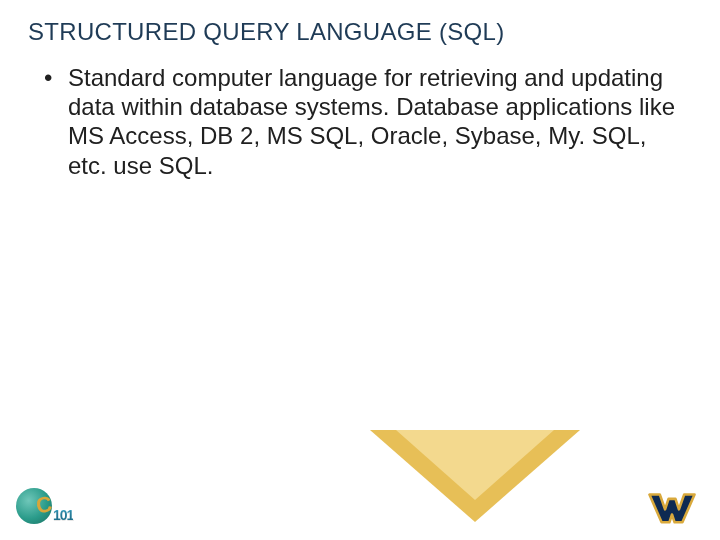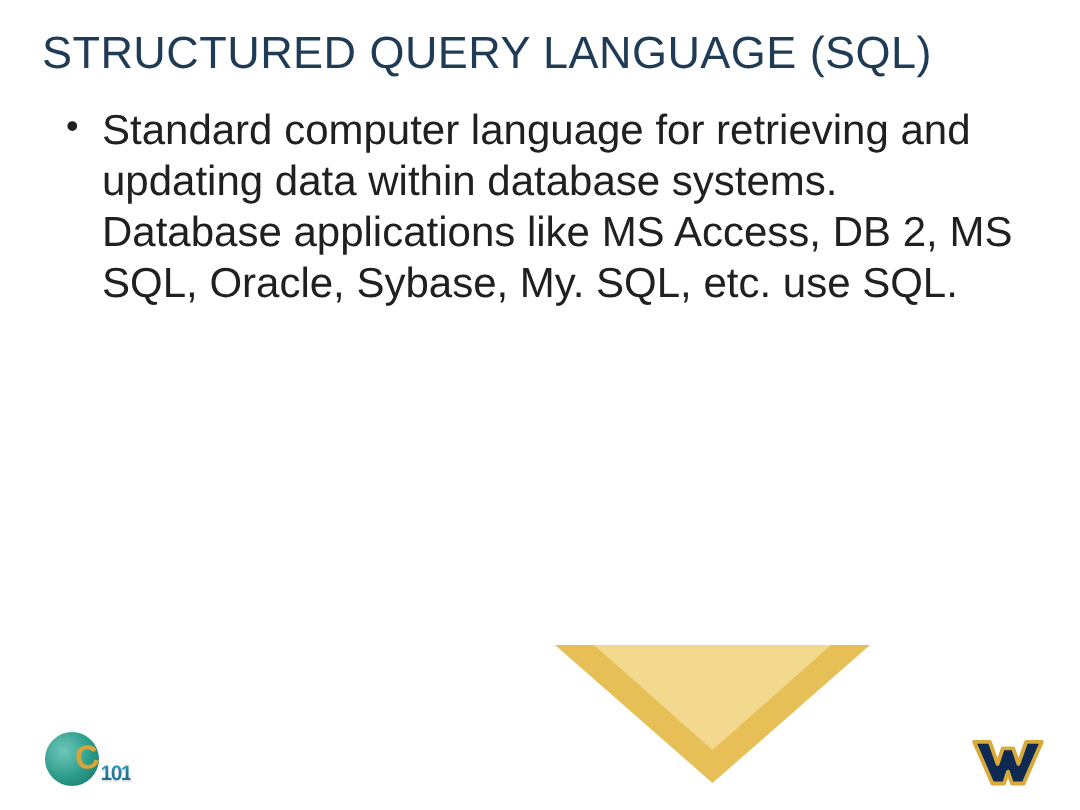--- a/index.html
+++ b/index.html
@@ -1,34 +1,34 @@
 <!DOCTYPE html>
 <html><head>
 <meta charset="utf-8">
 <style>
   * { margin: 0; padding: 0; box-sizing: border-box; }
   html, body { width: 720px; height: 540px; font-family: Arial, Helvetica, sans-serif; background: #fff; }
   .slide { position: relative; width: 720px; height: 540px; overflow: hidden; }
   .title {
     padding: 18px 32px 10px 28px;
-    font-size: 30px;
+    font-size: 24px;
     color: #1f3b56;
     font-weight: 400;
     letter-spacing: 0.3px;
     line-height: 1.2;
   }
   .body {
     padding: 6px 40px 0 40px;
     color: #202020;
   }
   .bullets { list-style: none; }
   .bullets li {
     position: relative;
     padding-left: 28px;
-    font-size: 28px;
+    font-size: 24px;
     line-height: 1.22;
     margin-bottom: 40px;
   }
   .bullets li::before {
     content: "•";
     position: absolute;
     left: 4px;
     top: 0;
     font-size: 24px;
     color: #202020;
@@ -43,21 +43,21 @@
     position: absolute;
     right: 140px;
     bottom: -20px;
     width: 210px;
     height: 130px;
   }
   .chevron svg { width: 100%; height: 100%; }
 
   .logo-left {
     position: absolute;
-    left: 30px;
+    left: 16px;
     bottom: 12px;
     width: 72px;
     height: 40px;
   }
   .logo-left .globe {
     width: 36px; height: 36px;
     border-radius: 50%;
     background: radial-gradient(circle at 35% 35%, #6fc7b9 0%, #2a9b8a 55%, #1a6d5f 100%);
     position: relative;
     display: inline-block;

